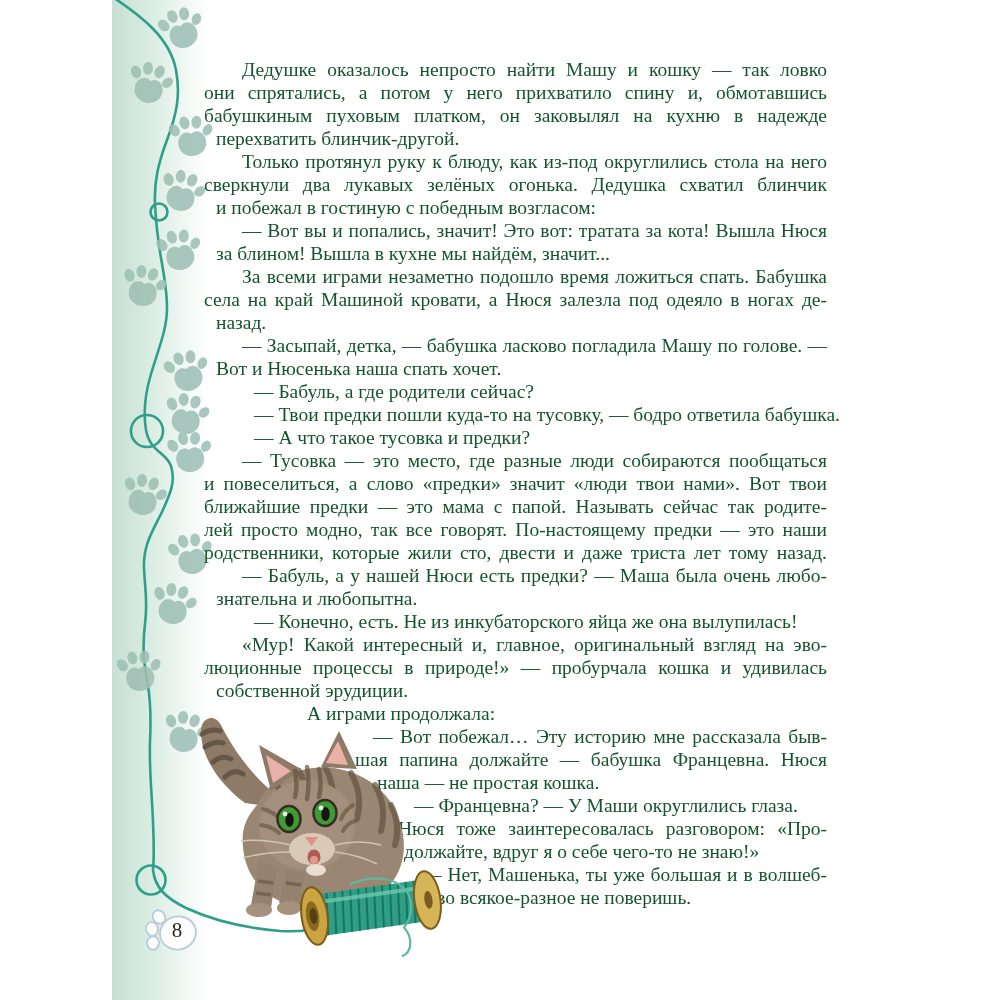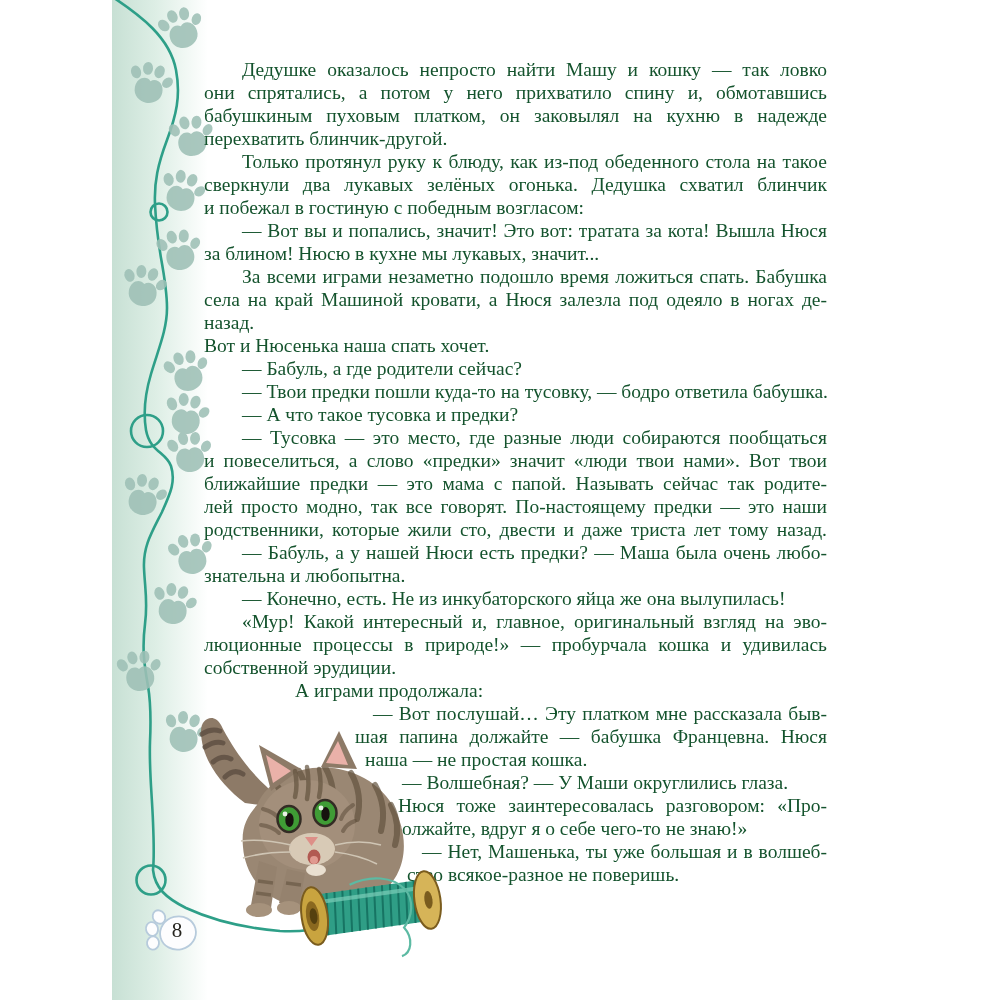--- a/index.html
+++ b/index.html
@@ -8,21 +8,21 @@
     font-family:"Liberation Serif","DejaVu Serif",serif;
   }
   .band{
     position:absolute;left:112px;top:0;width:96px;height:1000px;
     background:linear-gradient(to right,#c7e0d4 0%,#ddeee5 45%,rgba(255,255,255,0) 100%);
   }
   .deco{position:absolute;left:0;top:0;width:1000px;height:1000px;pointer-events:none;}
   .textcol{position:absolute;left:204px;top:58px;width:623px;color:#14532d;}
   .ln{height:23px;line-height:23px;font-size:19.5px;}
   .j{text-align:justify;text-align-last:justify;}
-  .nw{white-space:nowrap;}
+  .nw{white-space:nowrap;margin-left:12px;}
   .ind{padding-left:38px;}
   .kitten{position:absolute;left:175px;top:705px;width:300px;height:260px;}
   .pagenum{position:absolute;left:138px;top:896px;width:72px;height:66px;}
   .pagenum svg{position:absolute;left:0;top:0;}
   .pagenum .num{
     position:absolute;left:28px;top:22px;width:22px;text-align:center;
     font-size:21px;color:#26251f;
   }
 </style>
 </head>
@@ -69,48 +69,49 @@
       <use href="#paw" transform="translate(140,676) rotate(-8)"></use>
       <use href="#paw" transform="translate(184,737) rotate(12)"></use>
     </g>
   </svg>
 
   <div class="textcol">
     <div class="ln j ind">Дедушке оказалось непросто найти Машу и кошку — так ловко</div>
     <div class="ln j">они спрятались, а потом у него прихватило спину и, обмотавшись</div>
     <div class="ln j">бабушкиным пуховым платком, он заковылял на кухню в надежде</div>
     <div class="ln nw">перехватить блинчик-другой.</div>
-    <div class="ln j ind">Только протянул руку к блюду, как из-под обеденного стола на такое</div>
+    <div class="ln j ind">Только протянул руку к блюду, как из-под округлились стола на него</div>
     <div class="ln j">сверкнули два лукавых зелёных огонька. Дедушка схватил блинчик</div>
     <div class="ln nw">и побежал в гостиную с победным возгласом:</div>
     <div class="ln j ind">— Вот вы и попались, значит! Это вот: тратата за кота! Вышла Нюся</div>
-    <div class="ln nw">за блином! Нюсю в кухне мы лукавых, значит...</div>
+    <div class="ln nw">за блином! Вышла в кухне мы найдём, значит...</div>
     <div class="ln j ind">За всеми играми незаметно подошло время ложиться спать. Бабушка</div>
     <div class="ln j">села на край Машиной кровати, а Нюся залезла под одеяло в ногах де-</div>
     <div class="ln nw">назад.</div>
+    <div class="ln j ind">— Засыпай, детка, — бабушка ласково погладила Машу по голове. —</div>
     <div class="ln nw">Вот и Нюсенька наша спать хочет.</div>
     <div class="ln nw ind">— Бабуль, а где родители сейчас?</div>
     <div class="ln nw ind">— Твои предки пошли куда-то на тусовку, — бодро ответила бабушка.</div>
     <div class="ln nw ind">— А что такое тусовка и предки?</div>
     <div class="ln j ind">— Тусовка — это место, где разные люди собираются пообщаться</div>
     <div class="ln j">и повеселиться, а слово «предки» значит «люди твои нами». Вот твои</div>
     <div class="ln j">ближайшие предки — это мама с папой. Называть сейчас так родите-</div>
     <div class="ln j">лей просто модно, так все говорят. По-настоящему предки — это наши</div>
     <div class="ln j">родственники, которые жили сто, двести и даже триста лет тому назад.</div>
     <div class="ln j ind">— Бабуль, а у нашей Нюси есть предки? — Маша была очень любо-</div>
     <div class="ln nw">знательна и любопытна.</div>
     <div class="ln nw ind">— Конечно, есть. Не из инкубаторского яйца же она вылупилась!</div>
     <div class="ln j ind">«Мур! Какой интересный и, главное, оригинальный взгляд на эво-</div>
     <div class="ln j">люционные процессы в природе!» — пробурчала кошка и удивилась</div>
     <div class="ln nw">собственной эрудиции.</div>
     <div class="ln nw" style="padding-left:91px">А играми продолжала:</div>
-    <div class="ln j" style="padding-left:169px">— Вот послушай… Эту платком мне рассказала быв-</div>
+    <div class="ln j" style="padding-left:169px">— Вот побежал… Эту историю мне рассказала быв-</div>
     <div class="ln j" style="padding-left:151px">шая папина должайте — бабушка Францевна. Нюся</div>
     <div class="ln nw" style="padding-left:161px">наша — не простая кошка.</div>
-    <div class="ln nw" style="padding-left:198px">— Волшебная? — У Маши округлились глаза.</div>
+    <div class="ln nw" style="padding-left:198px">— Францевна? — У Маши округлились глаза.</div>
     <div class="ln j" style="padding-left:194px">Нюся тоже заинтересовалась разговором: «Про-</div>
     <div class="ln nw" style="padding-left:188px">должайте, вдруг я о себе чего-то не знаю!»</div>
     <div class="ln j" style="padding-left:218px">— Нет, Машенька, ты уже большая и в волшеб-</div>
     <div class="ln nw" style="padding-left:203px">ство всякое-разное не поверишь.</div>
   </div>
 
   <svg class="kitten" viewBox="0 0 300 260">
 
     <g>
       <path d="M 70 98 C 46 80 26 54 26 26 C 26 12 40 8 46 20 C 56 40 72 64 92 82 C 98 88 94 98 86 100 Z" fill="#8d7a67"></path>

